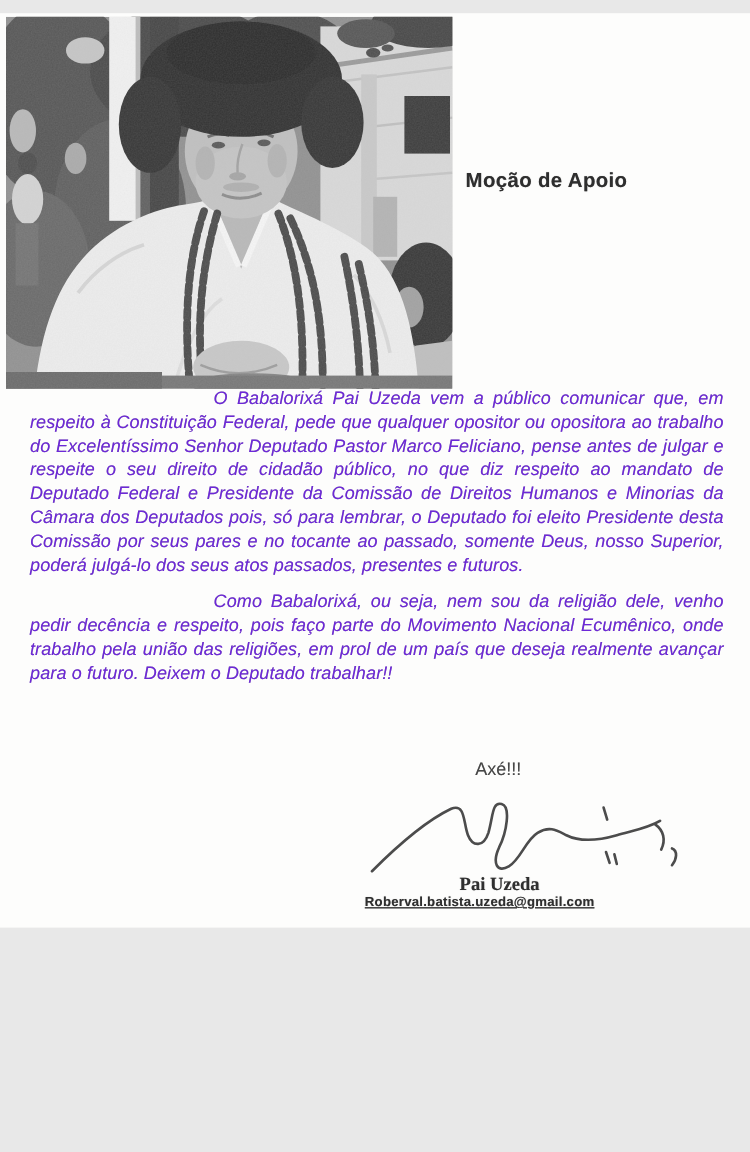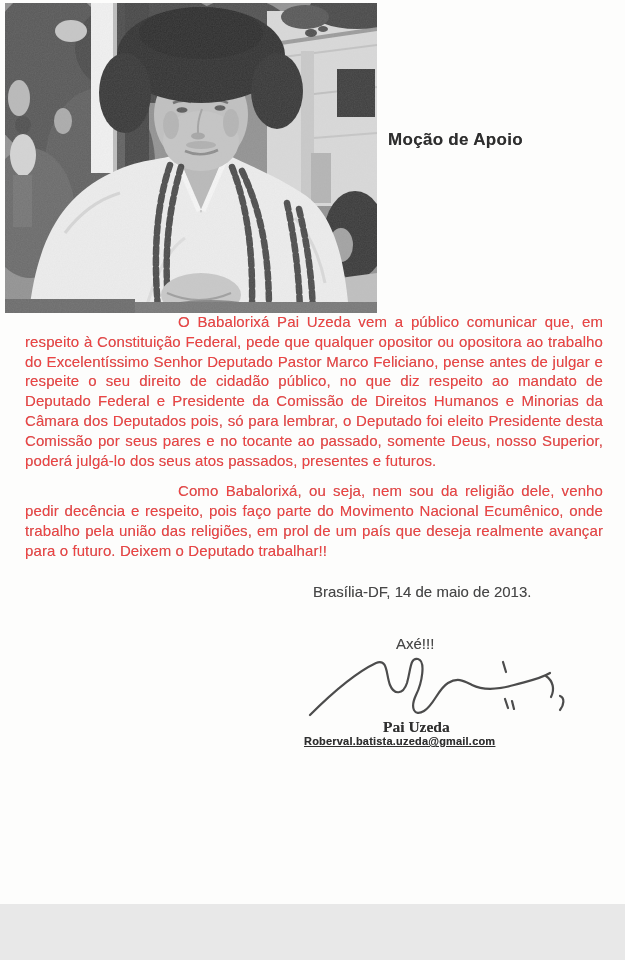--- a/index.html
+++ b/index.html
@@ -1,44 +1,45 @@
 <!DOCTYPE html>
 <html><head>
 <meta charset="utf-8">
 <style>
   html,body { margin:0; padding:0; background:#e8e8e8; }
   .page {
-    position:relative; width:625px; height:904px; margin:0 auto;
+    position:relative; width:625px; height:762px; margin:11px auto;
     background:#fdfdfc; overflow:hidden;
     font-family:"Liberation Sans","DejaVu Sans",sans-serif;
     color:#424242;
   }
   .page * { box-sizing:border-box; }
   .photo {
     position:absolute; left:5px; top:3px; width:372px; height:310px; margin:0;
   }
   .photo svg { display:block; width:100%; height:100%; }
   .title {
     position:absolute; left:388px; top:130px; margin:0;
     font-size:17px; font-weight:700; color:#2e2e2e; letter-spacing:.3px;
     text-shadow:0 0 .6px rgba(46,46,46,.55);
   }
   .body {
     position:absolute; left:25px; top:312px; width:578px;
     font-size:15px; line-height:19.8px; text-align:justify;
-    letter-spacing:.1px; color:#ef4444;
+    letter-spacing:.1px; color:#6d28d9;
     text-shadow:0 0 .5px rgba(67,67,67,.45);
+    font-style:italic;
   }
   .para { margin:0 0 11px 0; text-indent:153px; }
   .dateline {
     position:absolute; left:313px; top:583px;
     font-size:15px; color:#474747; text-shadow:0 0 .5px rgba(70,70,70,.4);
   }
   .closing {
-    position:absolute; left:396px; top:635px;
+    position:absolute; left:396px; top:622px;
     font-size:15px; color:#474747; text-shadow:0 0 .5px rgba(70,70,70,.4);
   }
   .signature {
     position:absolute; left:300px; top:655px; width:278px; height:72px;
   }
   .signer {
     position:absolute; left:383px; top:718px;
     font-size:15.5px; font-weight:700; color:#2f2f2f;
     text-shadow:0 0 .6px rgba(47,47,47,.5);
     font-family:Liberation Serif, serif;
@@ -153,21 +154,20 @@
     </svg>
   </figure>
 
   <h1 class="title">Moção de Apoio</h1>
 
   <div class="body">
     <p class="para">O Babalorixá Pai Uzeda vem a público comunicar que, em respeito à Constituição Federal, pede que qualquer opositor ou opositora ao trabalho do Excelentíssimo Senhor Deputado Pastor Marco Feliciano, pense antes de julgar e respeite o seu direito de cidadão público, no que diz respeito ao mandato de Deputado Federal e Presidente da Comissão de Direitos Humanos e Minorias da Câmara dos Deputados pois, só para lembrar, o Deputado foi eleito Presidente desta Comissão por seus pares e no tocante ao passado, somente Deus, nosso Superior, poderá julgá-lo dos seus atos passados, presentes e futuros.</p>
     <p class="para">Como Babalorixá, ou seja, nem sou da religião dele, venho pedir decência e respeito, pois faço parte do Movimento Nacional Ecumênico, onde trabalho pela união das religiões, em prol de um país que deseja realmente avançar para o futuro. Deixem o Deputado trabalhar!!</p>
   </div>
 
-  <div class="dateline">Brasília-DF, 14 de maio de 2013.</div>
 
   <div class="closing">Axé!!!</div>
 
   <svg class="signature" viewBox="0 0 278 72">
     <g stroke="#4c4c4c" stroke-width="2.2" fill="none" stroke-linecap="round">
       <path d="M10,60 C28,42 55,18 76,8 C88,3 86,20 90,30 C94,40 103,40 107,28 C111,14 110,2 118,4 C126,6 122,28 116,40 C110,53 114,62 124,56 C134,50 138,34 148,28 C158,22 164,26 172,30 C184,36 200,34 214,30 C228,26 240,24 250,18"></path>
       <path d="M246,21 C253,26 255,34 251,42"></path>
       <path d="M260,41 c5,2 4,9 0,14"></path>
       <path d="M205,44 l3,9 M212,46 l2,8"></path>
       <path d="M203,7 l3,10"></path>

